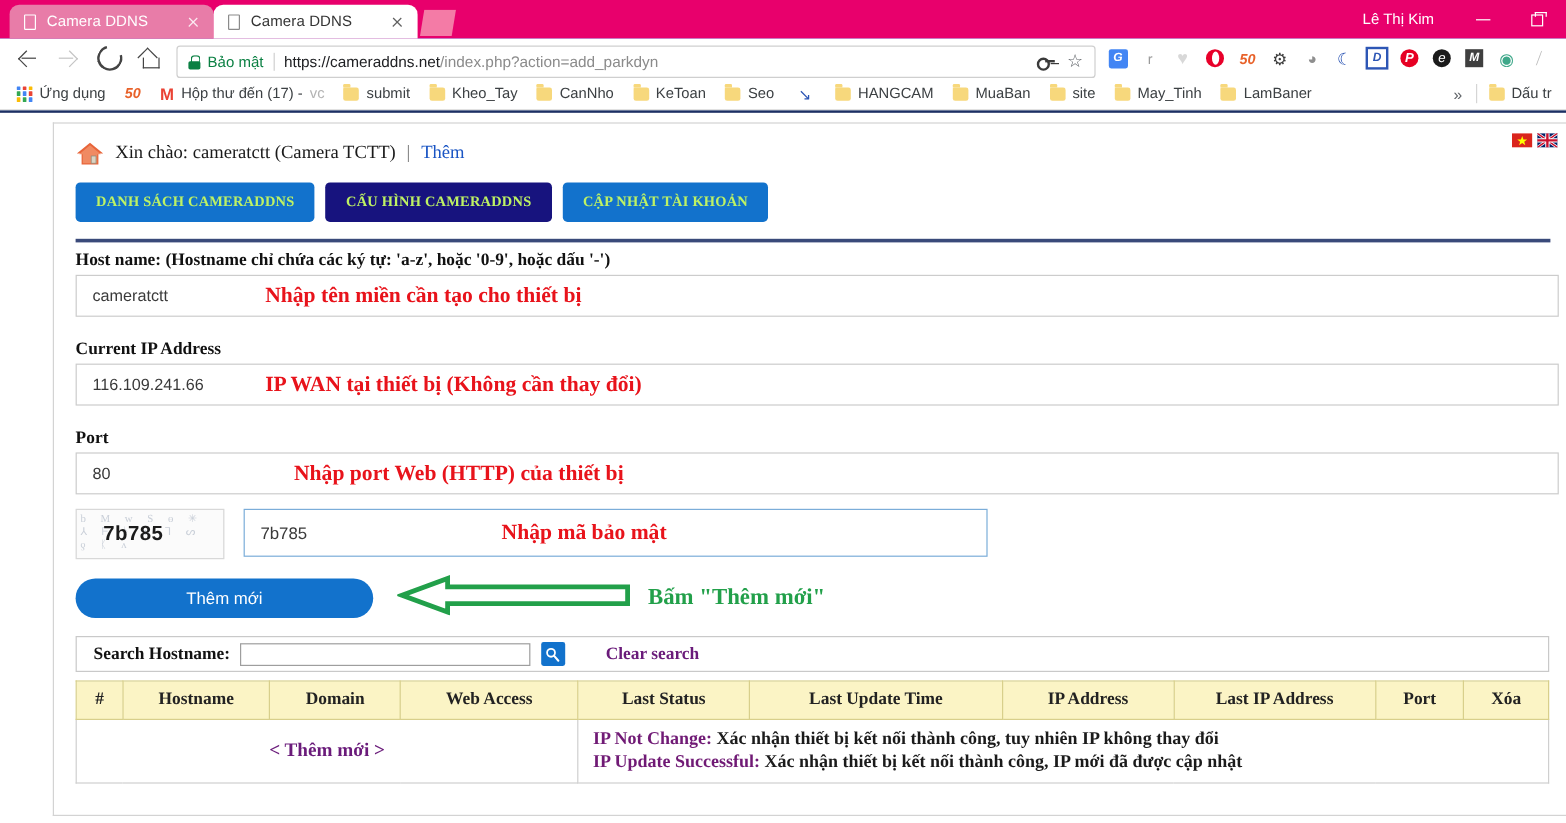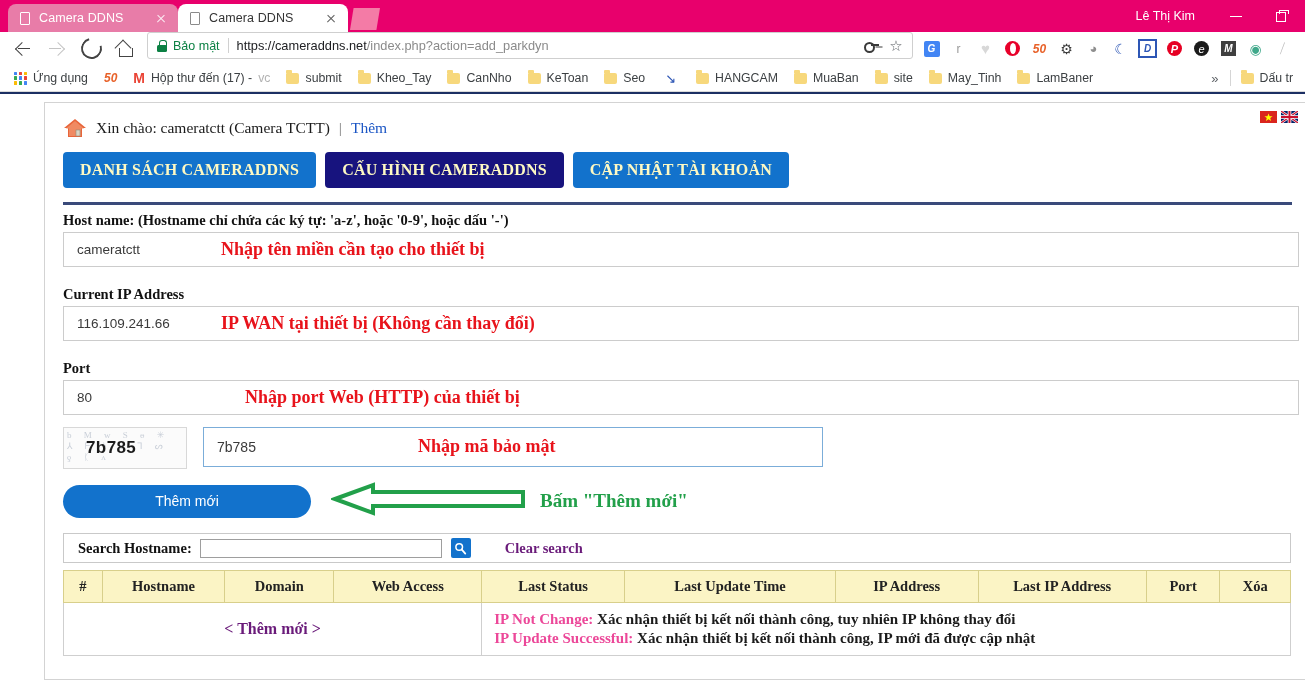--- a/index.html
+++ b/index.html
@@ -56,21 +56,21 @@
     color:#fff;font-size:12.5px;padding-right:18px;white-space:nowrap;
   }
   .wbtn{width:46px;height:32px;position:relative;}
   .wbtn .min{position:absolute;left:17px;top:16px;width:12px;height:1.3px;background:#fff;}
   .wbtn .rest{position:absolute;left:17px;top:10px;width:11px;height:11px;}
   .wbtn .rest:before{content:"";position:absolute;left:0;top:2px;width:8px;height:8px;border:1.3px solid #fff;}
   .wbtn .rest:after{content:"";position:absolute;left:3px;top:0;width:8px;height:3px;border:1.3px solid #fff;border-bottom:none;}
 
   
   .toolbar{
-    height:33px;background:#ffffff;display:flex;align-items:flex-start;padding:0 6px;gap:0;
+    height:33px;background:#ffffff;display:flex;align-items:flex-end;padding:0 6px;gap:0;
   }
   .navbtn{width:34px;height:33px;display:flex;align-items:center;justify-content:center;}
   .ic-back,.ic-fwd{width:18px;height:18px;position:relative;}
   .ic-back:before{
     content:"";position:absolute;left:3px;top:4px;width:9px;height:9px;
     border-left:1.8px solid #444;border-bottom:1.8px solid #444;transform:rotate(45deg);
   }
   .ic-back:after{content:"";position:absolute;left:4px;top:8px;width:12px;height:1.8px;background:#444;}
   .ic-fwd:before{
     content:"";position:absolute;left:5px;top:4px;width:9px;height:9px;
@@ -179,22 +179,22 @@
   .greet{
     display:flex;align-items:center;gap:9px;padding:14px 0 0 18px;
     font-size:15.5px;color:#1a1a1a;
   }
   .ic-house{width:24px;height:22px;flex:0 0 24px;}
   .greet a{color:#1a55c4;text-decoration:none;}
   .greet .sep{color:#777;}
 
   .tabsrow{display:flex;gap:9px;padding:13px 0 0 18px;}
   .btn-tab{
-    border:none;border-radius:4px;color:#fef9c3;
-    font-family:"Liberation Serif", serif;font-size:16px;font-weight:bold;
+    border:none;border-radius:4px;color:#bef264;
+    font-family:"Liberation Serif", serif;font-size:12px;font-weight:bold;
     padding:9px 17px;letter-spacing:.2px;cursor:pointer;
   }
   .btn-tab.blue{background:#1272cc;}
   .btn-tab.navy{background:#17137e;}
   .hr{height:3px;background:#3a4a7a;margin:14px 0 0 18px;width:1229px;}
 
   .field-label{
     font-family:"Liberation Serif", serif;font-size:14.5px;font-weight:bold;color:#111;
     padding:7px 0 3px 18px;
   }
@@ -259,21 +259,21 @@
   table.grid th{
     background:#fbf4c5;border:1px solid #d8cf8b;font-size:14.5px;font-weight:bold;
     color:#222;padding:7px 4px;white-space:nowrap;
   }
   table.grid td{border:1px solid #cfcfcf;vertical-align:middle;}
   .addnew-cell{
     text-align:center;font-family:"Liberation Serif", serif;font-weight:bold;font-size:16px;
     color:#6a1b7a;padding:16px 0;white-space:nowrap;
   }
   .legend-cell{padding:6px 0 6px 12px;font-family:"Liberation Serif", serif;font-size:15px;color:#1b1b1b;}
-  .legend-cell .k{color:#ec4899;font-weight:bold;text-align:right;}
+  .legend-cell .k{color:#701a75;font-weight:bold;text-align:right;}
   .legend-line{margin:2px 0;font-weight:bold;}
 </style>
 </head>
 <body>
 
 <div class="chrome">
 
   <div class="titlebar">
     <div class="tabstrip">
 

